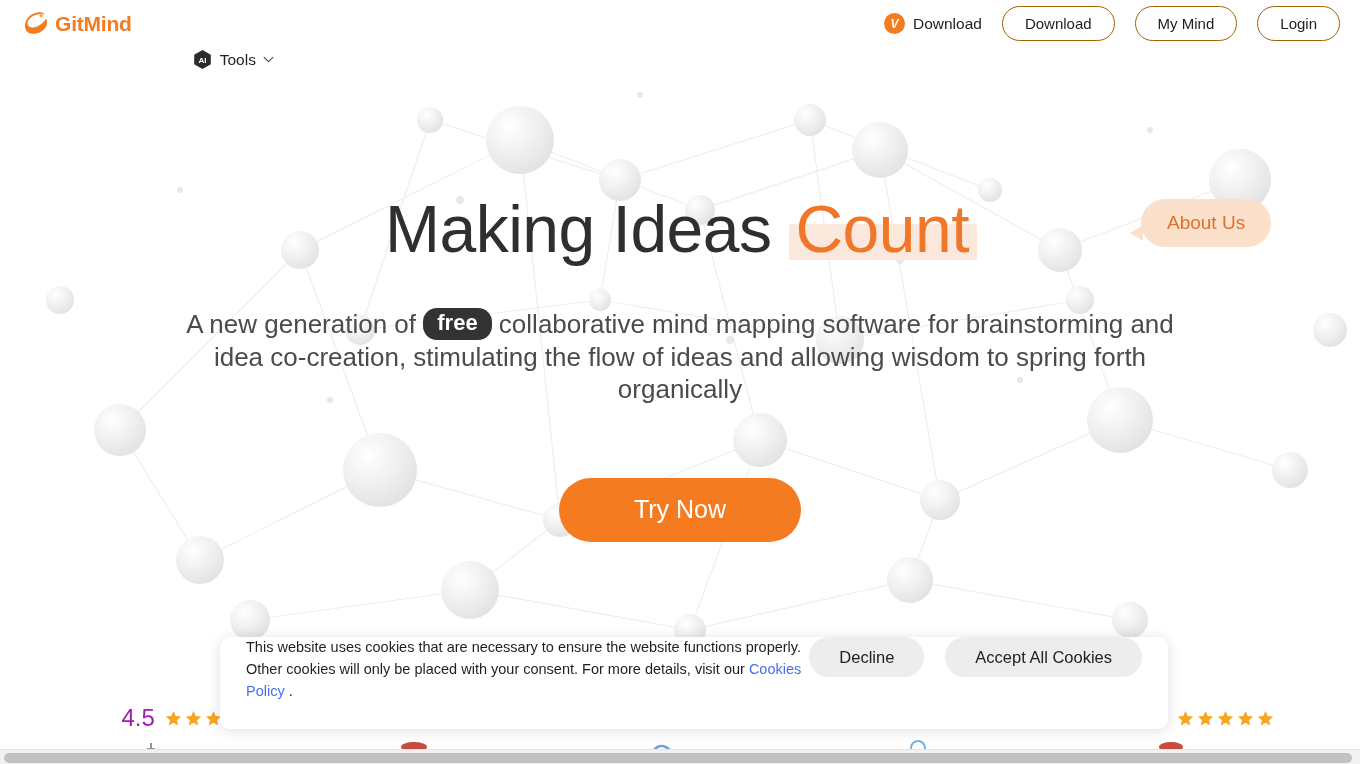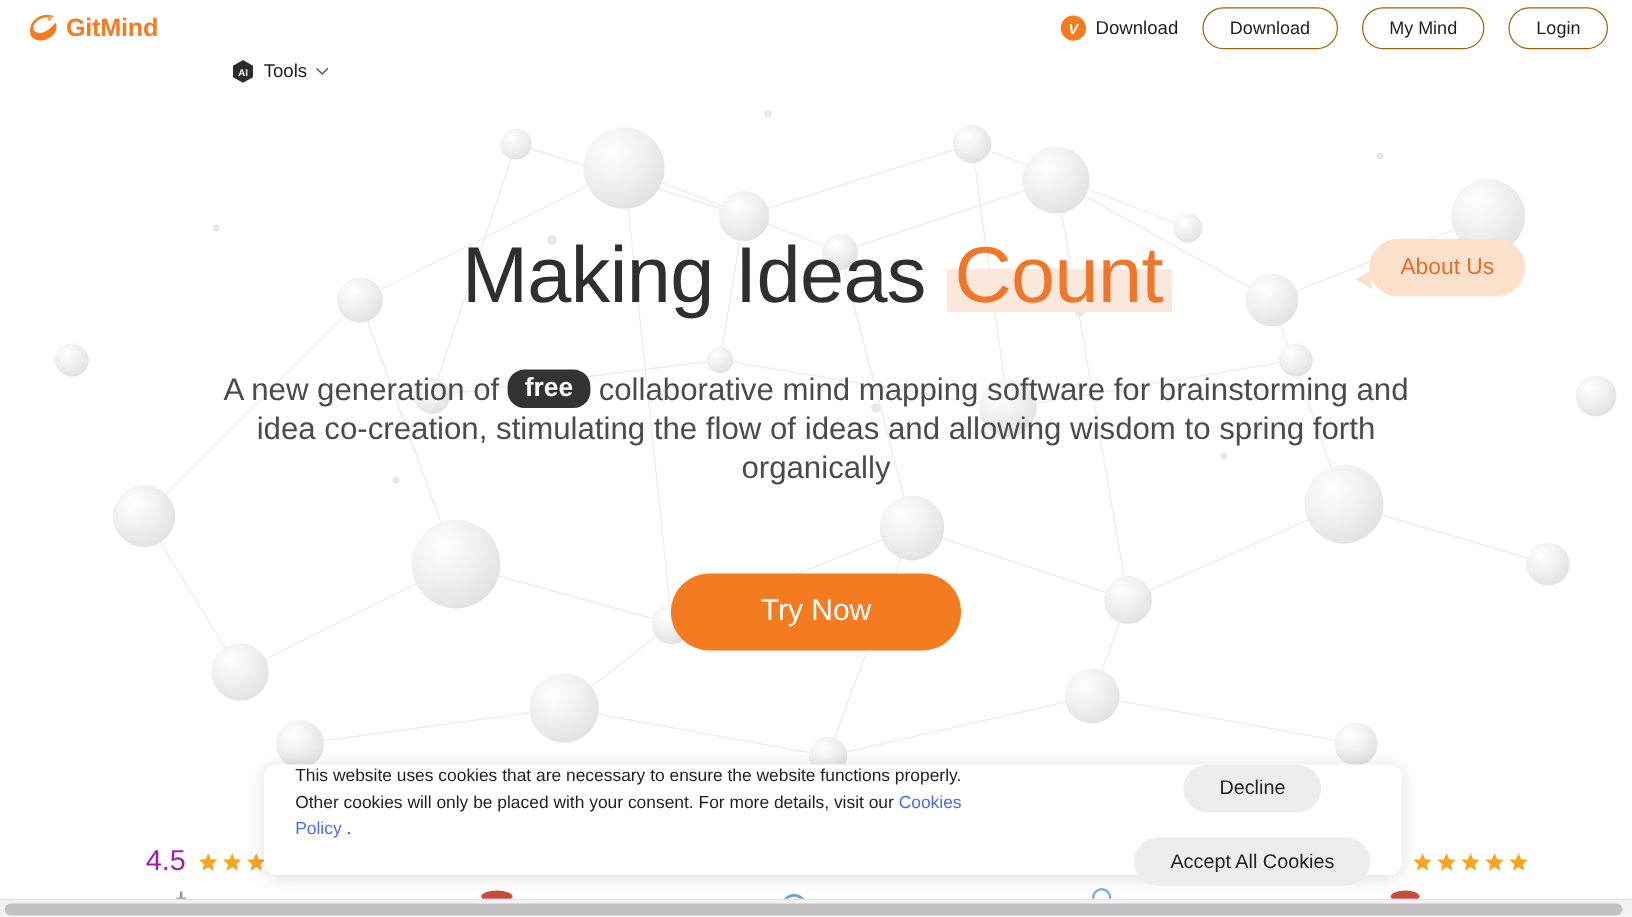--- a/index.html
+++ b/index.html
@@ -157,21 +157,21 @@
     padding: 0 26px; z-index: 50;
   }
   #cookie-text {
     font-size: 14.5px; line-height: 1.5; color: #1f1f1f;
     max-width: 590px;
   }
   #cookie-text a {
     color: #4a6cf0; text-decoration: none; cursor: pointer;
   }
   .cookie-btns {
-    margin-left: auto; display: flex; align-items: center; gap: 21px; flex-direction: column;
+    margin-left: auto; display: flex; align-items: center; gap: 21px;
   }
   .cookie-btn {
     height: 40px; padding: 0 30px;
     border: none; border-radius: 20px;
     background: #ededed; color: #222222;
     font-size: 16.5px;
     font-family: "Liberation Sans", sans-serif;
     cursor: pointer; white-space: nowrap;
   }
 

